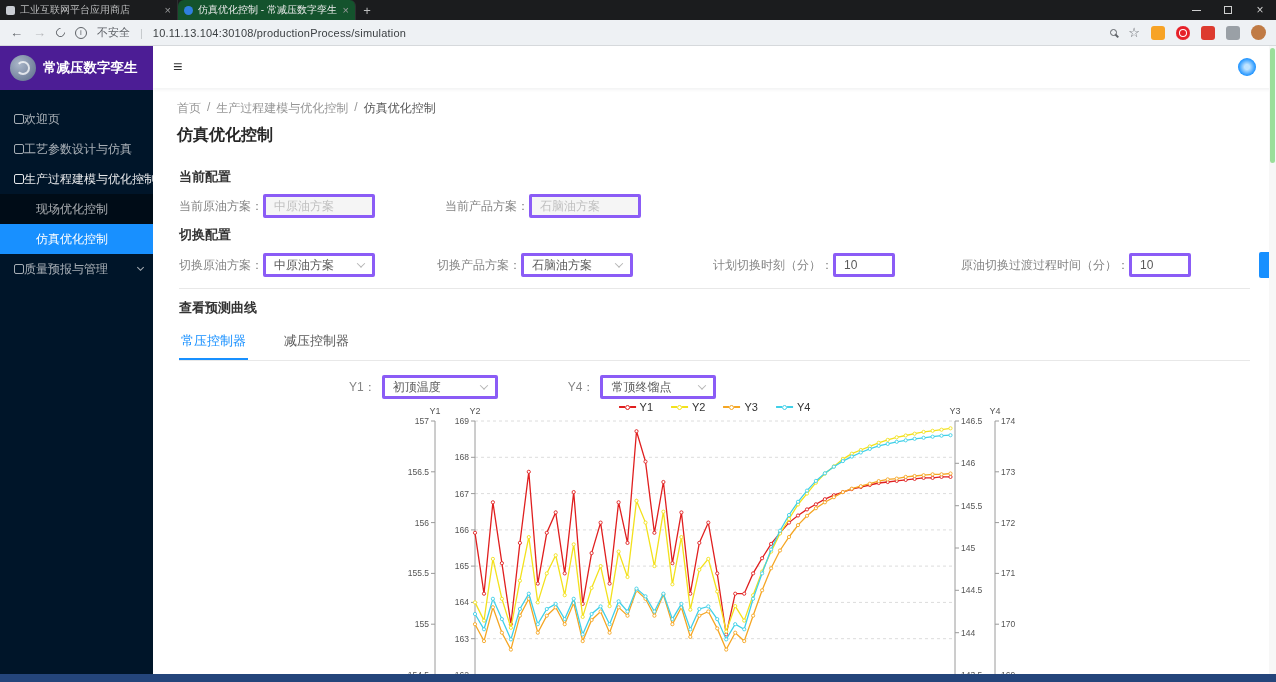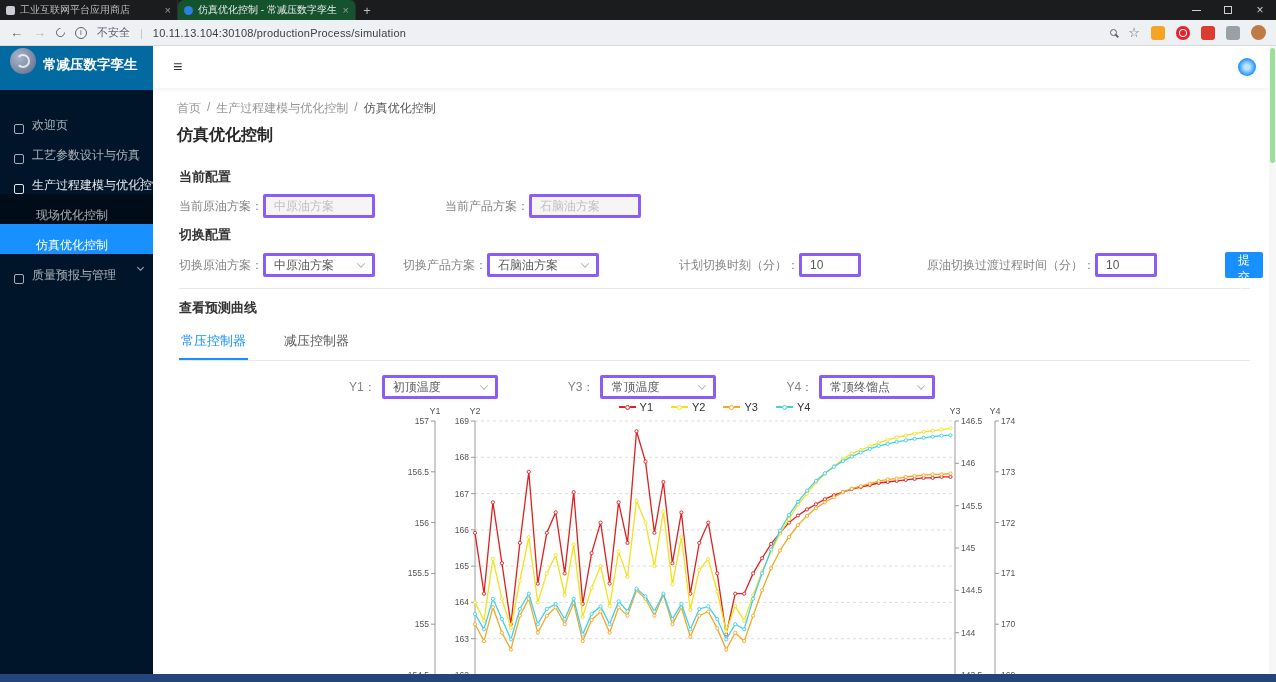--- a/index.html
+++ b/index.html
@@ -45,28 +45,28 @@
   .ext { width:14px; height:14px; border-radius:3px; }
   .ext-grid { background:#f7a325; }
   .ext-redcircle { background:#e62129; border-radius:50%; box-shadow:inset 0 0 0 3px #e62129, inset 0 0 0 4px #fff; }
   .ext-redsquare { background:#dd3b2f; }
   .ext-puzzle { background:#9aa0a6; border-radius:3px; }
   .nav-avatar { width:15px; height:15px; border-radius:50%; background:#c07b45; }
 
   
   .app { display:flex; height:628px; }
   .sidebar { width:153px; background:#001529; color:rgba(255,255,255,.65); flex:0 0 auto; }
-  .logo-row { height:44px; background:#0369a1; display:flex; align-items:flex-end; gap:7px; padding:16px 10px; }
+  .logo-row { height:44px; background:#4c1d95; display:flex; align-items:center; gap:7px; padding:8px 10px; }
   .logo-circle { width:26px; height:26px; border-radius:50%;
     background:radial-gradient(circle at 35% 35%, #aab6c9, #5a6b88); position:relative; }
   .logo-circle::after { content:""; position:absolute; inset:6px; border-radius:50%;
     border:2px solid rgba(255,255,255,.75); border-left-color:transparent; }
   .logo-text { color:#fff; font-weight:bold; font-size:13.5px; white-space:nowrap; }
   .menu { padding-top:14px; font-size:12px; }
-  .menu-item { position:relative; height:30px; display:flex; align-items:flex-end; gap:8px;
+  .menu-item { position:relative; height:30px; display:flex; align-items:center; gap:0;
     padding:0 14px; white-space:nowrap; overflow:hidden; cursor:pointer; }
   .menu-icon { width:10px; height:10px; border:1.2px solid currentColor; border-radius:2px; flex:0 0 auto; }
   .submenu { background:#000c17; }
   .menu-item.sub { padding-left:36px; }
   .menu-item.active { background:#1890ff; color:#fff; }
   .menu-item.parent-open { color:rgba(255,255,255,.9); }
   .caret { position:absolute; right:10px; width:5px; height:5px;
     border-right:1.2px solid rgba(255,255,255,.65); border-bottom:1.2px solid rgba(255,255,255,.65); }
   .caret.up { transform:rotate(-135deg); top:14px; }
   .caret.down { transform:rotate(45deg); top:11px; }
@@ -243,21 +243,21 @@
 
         <div class="section-heading">切换配置</div>
         <div class="form-row">
           <div class="field">
             <span class="field-label">切换原油方案：</span>
             <span class="select">
               <span>中原油方案</span>
               <span class="chev"></span>
             </span>
           </div>
-          <div class="field" style="margin-left:28px;">
+          <div class="field" style="margin-left:62px;">
             <span class="field-label">切换产品方案：</span>
             <span class="select">
               <span>石脑油方案</span>
               <span class="chev"></span>
             </span>
           </div>
           <div class="field" style="margin-left:80px;">
             <span class="field-label">计划切换时刻（分）：</span>
             <span class="input num">10</span>
           </div>
@@ -275,27 +275,20 @@
         <div class="tabs-bar">
           <span class="ctl-tab active">常压控制器</span>
           <span class="ctl-tab">减压控制器</span>
         </div>
 
         <div class="selector-row">
           <div class="sel-group">
             <span class="field-label">Y1：</span>
             <span class="select">
               <span>初顶温度</span>
-              <span class="chev"></span>
-            </span>
-          </div>
-          <div class="sel-group">
-            <span class="field-label">Y3：</span>
-            <span class="select">
-              <span>常顶温度</span>
               <span class="chev"></span>
             </span>
           </div>
           <div class="sel-group">
             <span class="field-label">Y4：</span>
             <span class="select">
               <span>常顶终馏点</span>
               <span class="chev"></span>
             </span>
           </div>

